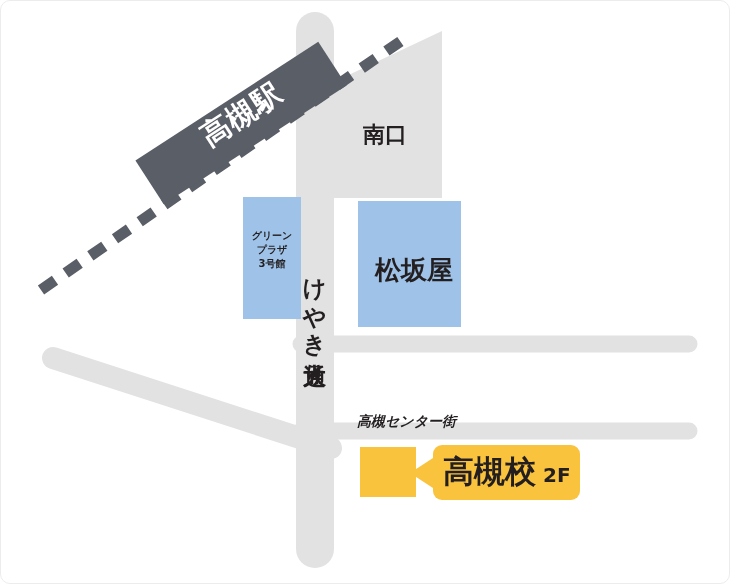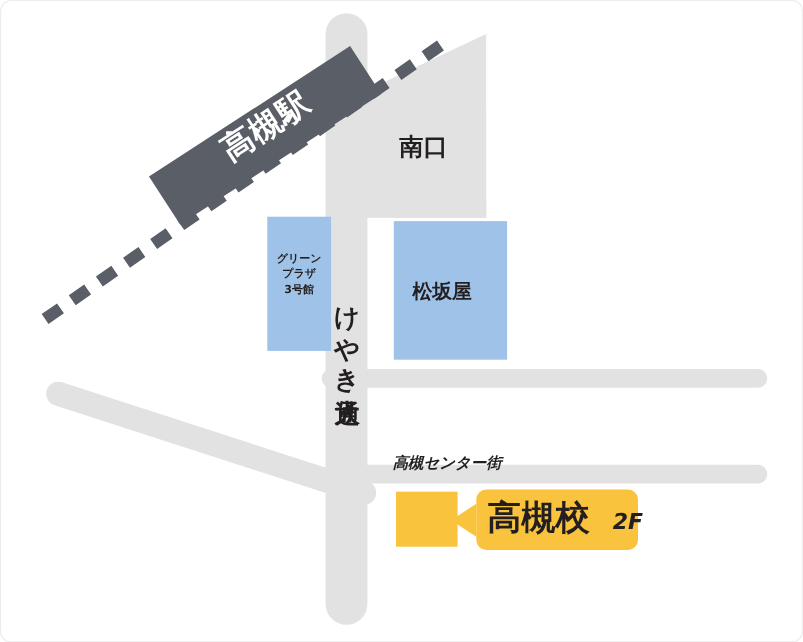--- a/index.html
+++ b/index.html
@@ -56,21 +56,21 @@
     left: 240px;
     top: 228px;
     width: 62px;
     font-size: 10px;
     line-height: 1.38;
   }
   
   #matsuzakaya-label {
     left: 374px;
     top: 254px;
-    font-size: 18px;
+    font-size: 26px;
   }
   
   #keyaki-label {
     left: 302px;
     top: 262px;
     font-size: 23px;
     writing-mode: vertical-rl;
     text-orientation: upright;
     line-height: 1;
     letter-spacing: 1px;
@@ -82,36 +82,35 @@
     font-size: 14px;
     font-style: italic;
   }
   
   #callout-text {
     position: absolute;
     left: 442px;
     top: 455px;
     display: flex;
     align-items: baseline;
-    gap: 21px;
+    gap: 7px;
   }
   #callout-main {
     font-size: 31px;
     font-weight: bold;
     color: #231f20;
     line-height: 1;
     white-space: pre;
   }
   #callout-sub {
     font-size: 20px;
     font-weight: bold;
     color: #231f20;
     line-height: 1;
     white-space: pre;
-    font-style: italic;
   }
 </style>
 </head>
 <body>
 
 <div id="map-root">
 
   <svg id="map-svg" viewBox="0 0 730 584">
 
     <line x1="52" y1="357" x2="330" y2="447" stroke="#e2e2e2" stroke-width="22" stroke-linecap="round"></line>

